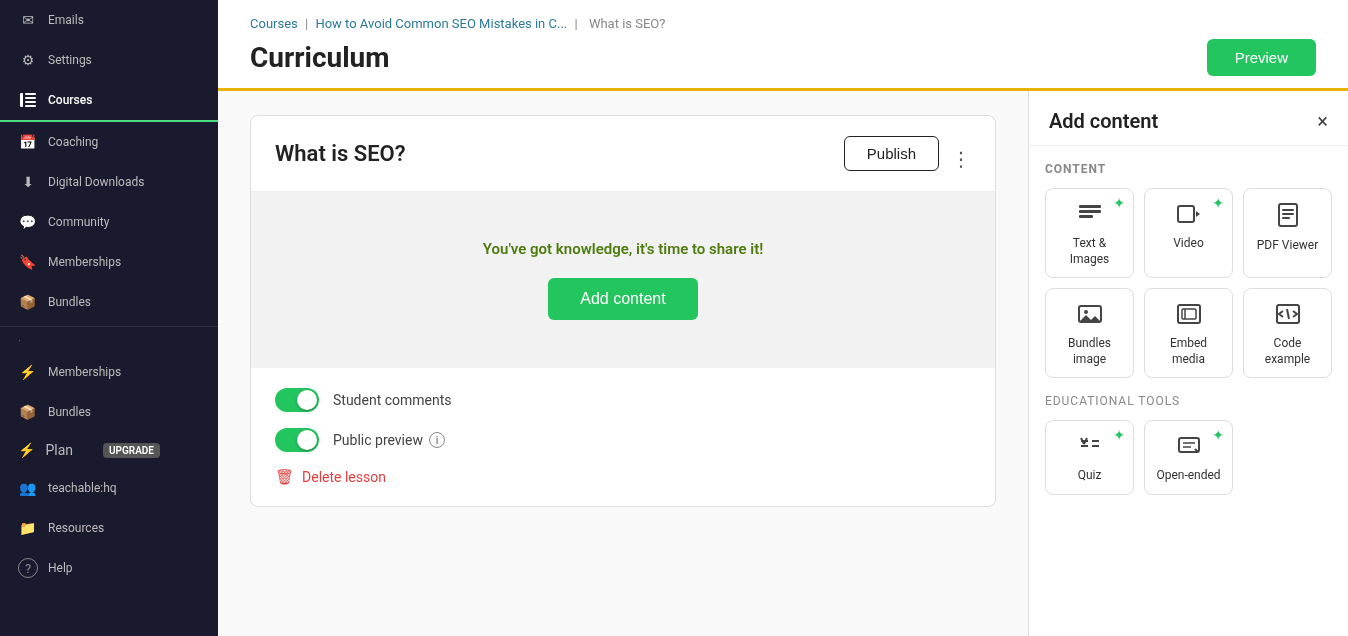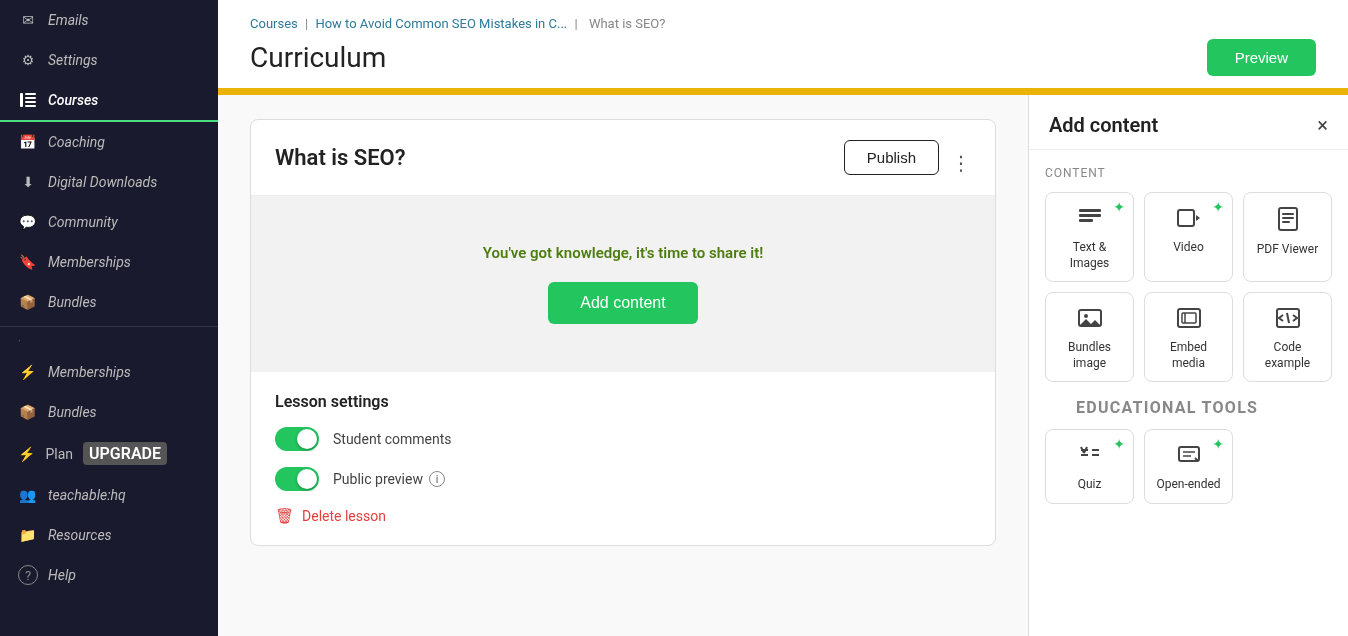--- a/index.html
+++ b/index.html
@@ -22,76 +22,76 @@
       align-items: center;
       gap: 10px;
       padding: 10px 18px;
       cursor: pointer;
       font-size: 14px;
       color: #bbb;
       white-space: nowrap;
     }
     .sidebar-item.active { color: #fff; border-bottom: 2px solid #4ade80; }
     .sidebar-item .icon { width: 20px; height: 20px; display: flex; align-items: center; justify-content: center; flex-shrink: 0; }
-    .sidebar-item .label { font-size: 14px; font-style: italic; }
+    .sidebar-item .label { font-size: 12px; }
     .sidebar-item.active .label { color: #fff; font-weight: 500; }
     .sidebar-divider { height: 1px; background: rgba(255,255,255,0.1); margin: 4px 0; }
     .sidebar-plan-item {
       display: flex;
       align-items: center;
       gap: 10px;
       padding: 10px 18px;
       cursor: pointer;
       font-size: 14px;
       color: #bbb;
     }
     .upgrade-badge {
       background: #555;
       color: #fff;
-      font-size: 16px;
+      font-size: 10px;
       padding: 2px 6px;
       border-radius: 4px;
       font-weight: 600;
-      margin-left: 0;
+      margin-left: 20px;
     }
 
     
     .main {
       flex: 1;
       display: flex;
       flex-direction: column;
       background: #f9f9f9;
       overflow: hidden;
     }
 
     .top-area {
       background: #fff;
       padding: 16px 32px 0 32px;
-      border-bottom: 7px solid #eab308;
+      border-bottom: 3px solid #eab308;
     }
     .breadcrumb {
       font-size: 13px;
       color: #555;
       margin-bottom: 8px;
     }
     .breadcrumb a {
       color: #2d7a9a;
       text-decoration: none;
     }
     .breadcrumb span { color: #888; margin: 0 4px; }
 
     .page-header {
       display: flex;
       align-items: center;
       justify-content: space-between;
       padding-bottom: 12px;
     }
     .page-title {
       font-size: 28px;
-      font-weight: 400;
+      font-weight: 700;
       color: #222;
     }
     .preview-btn {
       background: #22c55e;
       color: #fff;
       border: none;
       border-radius: 6px;
       padding: 10px 28px;
       font-size: 15px;
       font-weight: 500;
@@ -274,21 +274,21 @@
       color: #444;
       line-height: 1;
     }
     .right-panel-body {
       flex: 1;
       overflow-y: auto;
       padding: 16px 16px;
     }
     .content-section-label {
       font-size: 12px;
-      font-weight: 400;
+      font-weight: 700;
       color: #888;
       letter-spacing: 0.08em;
       margin-bottom: 12px;
     }
     .content-grid {
       display: grid;
       grid-template-columns: repeat(3, 1fr);
       gap: 10px;
       margin-bottom: 16px;
     }
@@ -315,27 +315,26 @@
       line-height: 1.3;
     }
     .spark-badge {
       position: absolute;
       top: 6px;
       right: 8px;
       font-size: 14px;
       color: #22c55e;
     }
     .edu-section-label {
-      font-size: 16px;
-      font-weight: 700;
+      font-size: 12px;
+      font-weight: 400;
       color: #888;
       letter-spacing: 0.08em;
       margin-top: 8px;
       margin-bottom: 12px;
-      margin-left: 31px;
     }
     .edu-grid {
       display: grid;
       grid-template-columns: repeat(3, 1fr);
       gap: 10px;
     }
 
     
     ::-webkit-scrollbar { width: 6px; }
     ::-webkit-scrollbar-track { background: transparent; }
@@ -440,21 +439,20 @@
             <span class="more-icon">⋮</span>
           </div>
         </div>
 
         <div class="lesson-empty">
           <div class="lesson-empty-text">You've got knowledge, it's time to share it!</div>
           <button class="add-content-btn">Add content</button>
         </div>
 
         <div class="lesson-settings">
-          <div class="lesson-settings-title">Lesson settings</div>
 
           <div class="setting-row">
             <div class="toggle">
               <div class="toggle-track">
                 <div class="toggle-thumb"></div>
               </div>
             </div>
             <span class="setting-label">Student comments</span>
           </div>
 

